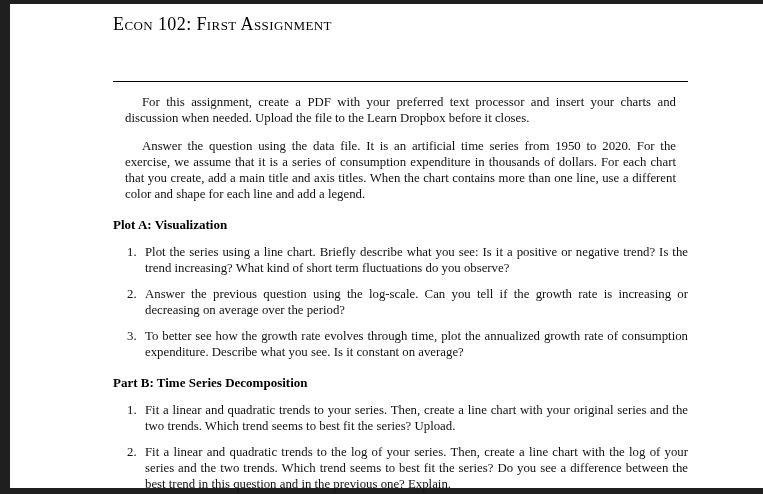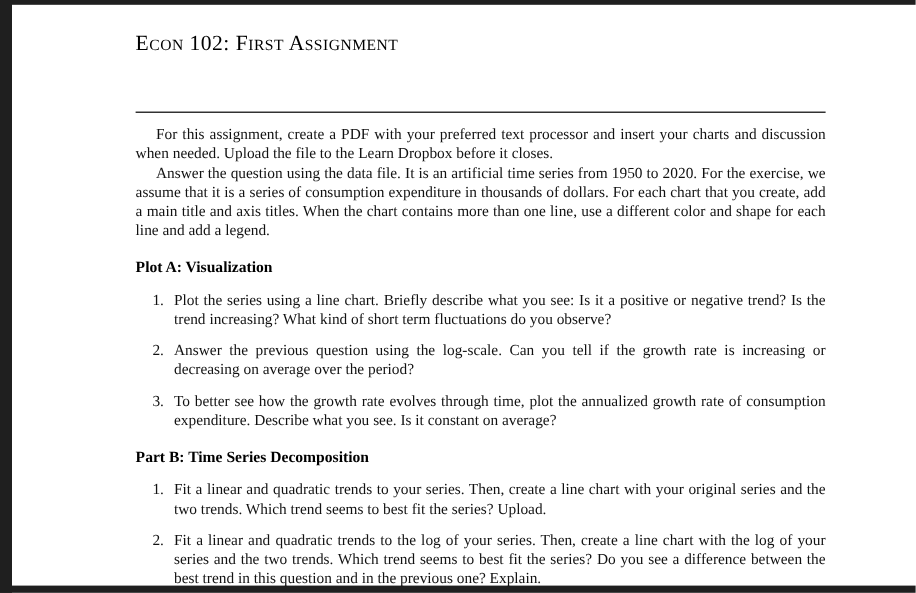--- a/index.html
+++ b/index.html
@@ -22,39 +22,39 @@
     background: var(--page-bg, #ffffff);
     border-left: 10px solid var(--edge-bar, #202020);
     border-top: 4px solid var(--edge-bar, #202020);
     border-bottom: 6px solid var(--edge-bar, #202020);
     box-sizing: border-box;
   }
   .page {
     position: relative;
     margin-left: 103px;
     width: 575px;
-    padding-top: 22px;
+    padding-top: 10px;
     box-sizing: content-box;
   }
   .doc-title {
     margin: 0 0 46px 0;
     font-size: 18px;
     font-weight: normal;
     font-variant: small-caps;
     letter-spacing: 0.4px;
     color: #000;
   }
   .title-rule {
     border: none;
     border-top: 1px solid #000;
     margin: 0 0 10px 0;
     height: 0;
   }
   .para {
-    margin: 0;
+    margin: 12px;
     font-size: 12.8px;
     line-height: 16px;
     text-align: justify;
     text-indent: 17px;
   }
   .section-heading {
     margin: 15px 0 11px 0;
     font-size: 13px;
     font-weight: bold;
     color: #000;

